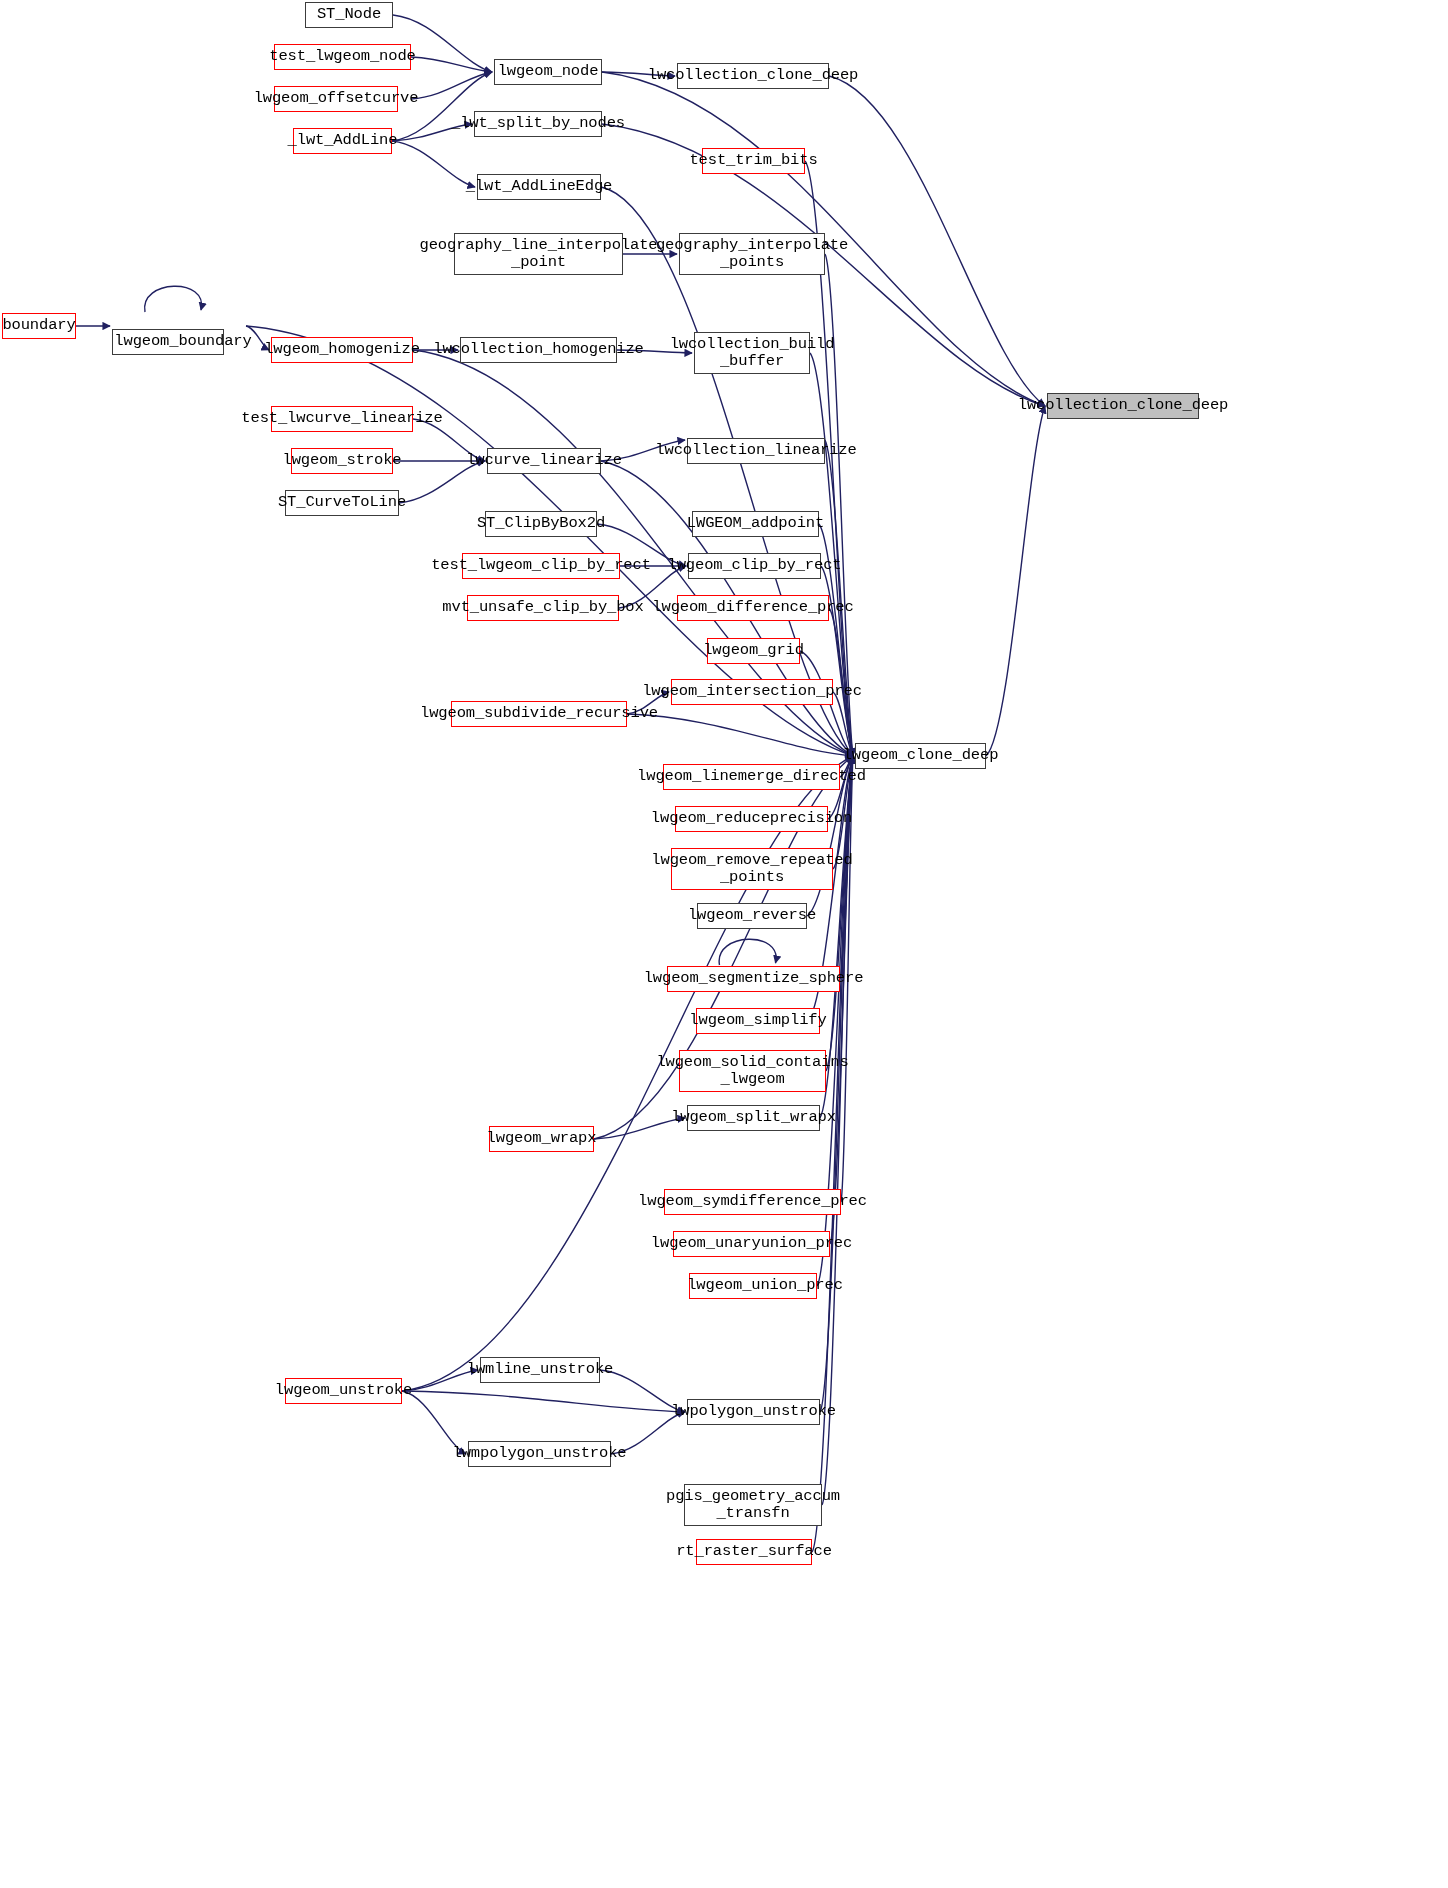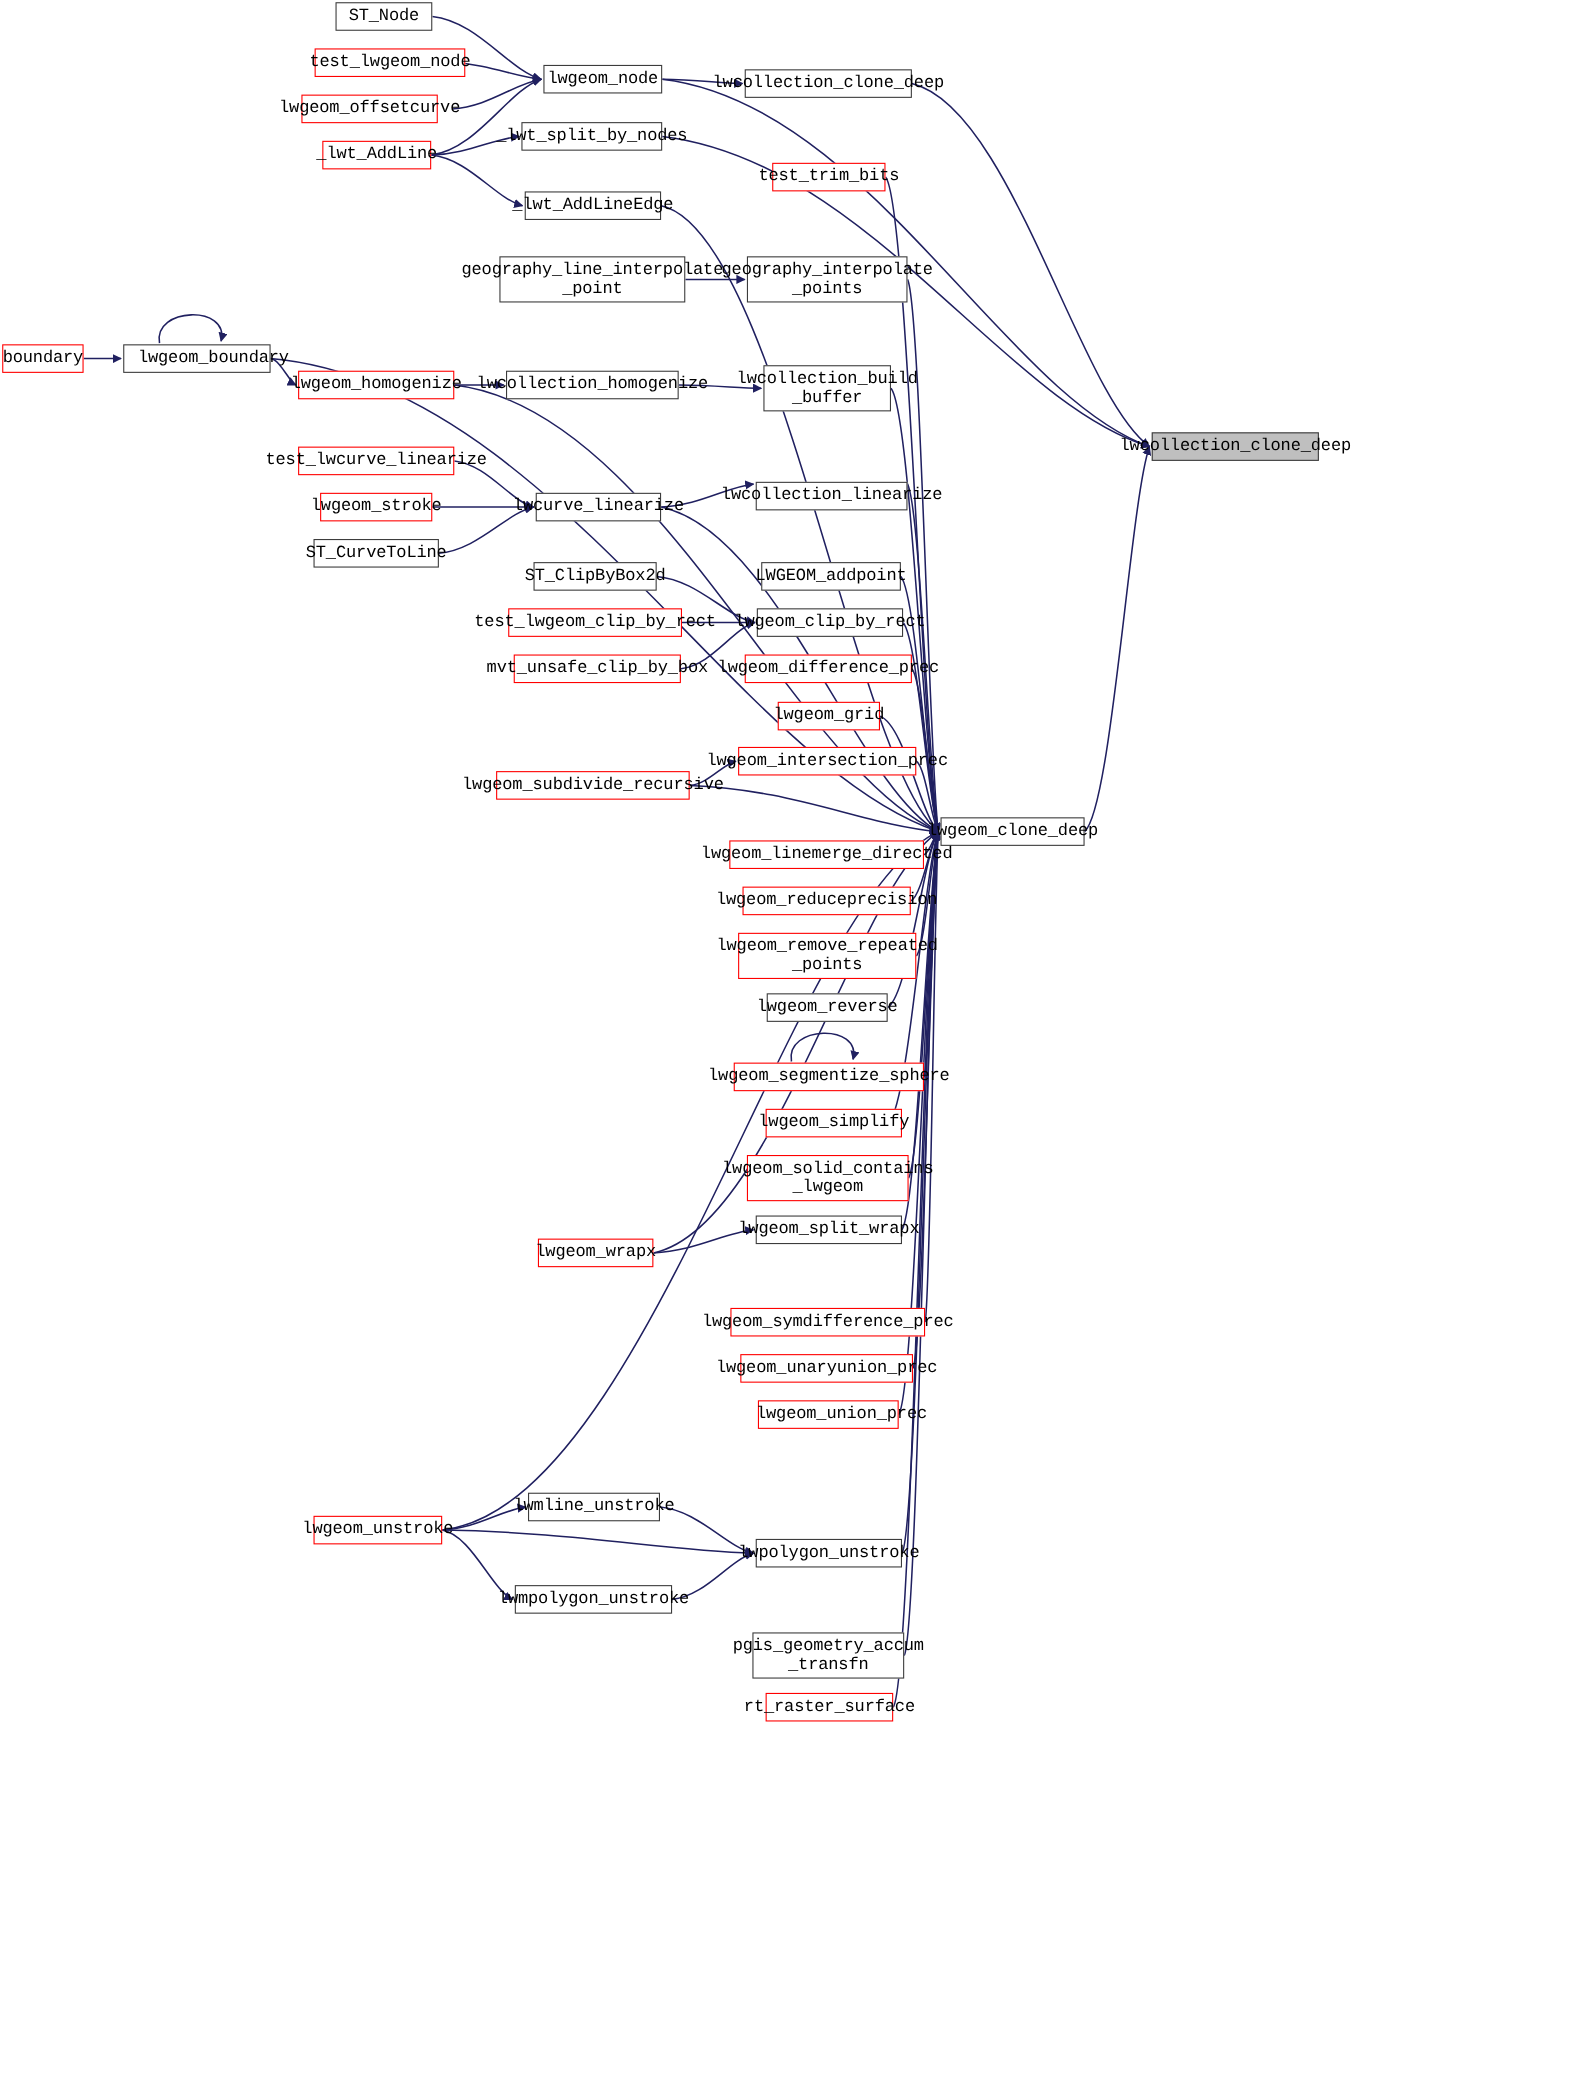--- a/index.html
+++ b/index.html
@@ -119,34 +119,34 @@
         <path d="M 611 1454 C 642.08 1450.64, 662.8 1417.9976, 685 1412" fill="none" stroke="#202060" stroke-width="1.4" marker-end="url(#arrow)"></path>
         <path d="M 820 1412 C 833.86 1390, 843.1 819, 853 756" fill="none" stroke="#202060" stroke-width="1.4" marker-end="url(#arrow)"></path>
         <path d="M 822 1505 C 835.02 1483, 843.7 819, 853 756" fill="none" stroke="#202060" stroke-width="1.4" marker-end="url(#arrow)"></path>
         <path d="M 812 1552 C 829.22 1530, 840.7 819, 853 756" fill="none" stroke="#202060" stroke-width="1.4" marker-end="url(#arrow)"></path>
         <path d="M 986 756 C 1010.78 734, 1027.3 455.98, 1045 406" fill="none" stroke="#202060" stroke-width="1.4" marker-end="url(#arrow)"></path>
         <path d="M 829 76 C 919.72 98, 980.2 358.876, 1045 406" fill="none" stroke="#202060" stroke-width="1.4" marker-end="url(#arrow)"></path>
       </g>
   </svg>
   <div id="nodes-group">
       <div class="node black" style="left: 305px; top: 2px; width: 88px; height: 26px;">ST_Node</div>
-      <div class="node red" style="left: 274px; top: 44px; width: 137px; height: 26px; margin-left: 12px;">test_lwgeom_node</div>
+      <div class="node red" style="left: 274px; top: 44px; width: 137px; height: 26px;">test_lwgeom_node</div>
       <div class="node black" style="left: 494px; top: 59px; width: 108px; height: 26px;">lwgeom_node</div>
       <div class="node black" style="left: 677px; top: 63px; width: 152px; height: 26px;">lwcollection_clone_deep</div>
       <div class="node red" style="left: 274px; top: 86px; width: 124px; height: 26px;">lwgeom_offsetcurve</div>
       <div class="node black" style="left: 474px; top: 111px; width: 128px; height: 26px;">_lwt_split_by_nodes</div>
       <div class="node red" style="left: 293px; top: 128px; width: 99px; height: 26px;">_lwt_AddLine</div>
       <div class="node red" style="left: 702px; top: 148px; width: 103px; height: 26px;">test_trim_bits</div>
       <div class="node black" style="left: 477px; top: 174px; width: 124px; height: 26px;">_lwt_AddLineEdge</div>
       <div class="node black" style="left: 454px; top: 233px; width: 169px; height: 42px;">geography_line_interpolate
 _point</div>
       <div class="node black" style="left: 679px; top: 233px; width: 146px; height: 42px;">geography_interpolate
 _points</div>
       <div class="node red" style="left: 2px; top: 313px; width: 74px; height: 26px;">boundary</div>
-      <div class="node black" style="left: 112px; top: 313px; width: 134px; height: 26px; padding-left: 30px;">lwgeom_boundary</div>
+      <div class="node black" style="left: 112px; top: 329px; width: 112px; height: 26px; padding-left: 30px;">lwgeom_boundary</div>
       <div class="node red" style="left: 271px; top: 337px; width: 142px; height: 26px;">lwgeom_homogenize</div>
       <div class="node black" style="left: 460px; top: 337px; width: 157px; height: 26px;">lwcollection_homogenize</div>
       <div class="node black" style="left: 694px; top: 332px; width: 116px; height: 42px;">lwcollection_build
 _buffer</div>
       <div class="node red" style="left: 271px; top: 406px; width: 142px; height: 26px;">test_lwcurve_linearize</div>
       <div class="node black" style="left: 687px; top: 438px; width: 138px; height: 26px;">lwcollection_linearize</div>
       <div class="node red" style="left: 291px; top: 448px; width: 102px; height: 26px;">lwgeom_stroke</div>
       <div class="node black" style="left: 487px; top: 448px; width: 114px; height: 26px;">lwcurve_linearize</div>
       <div class="node black" style="left: 285px; top: 490px; width: 114px; height: 26px;">ST_CurveToLine</div>
       <div class="node black" style="left: 485px; top: 511px; width: 112px; height: 26px;">ST_ClipByBox2d</div>

